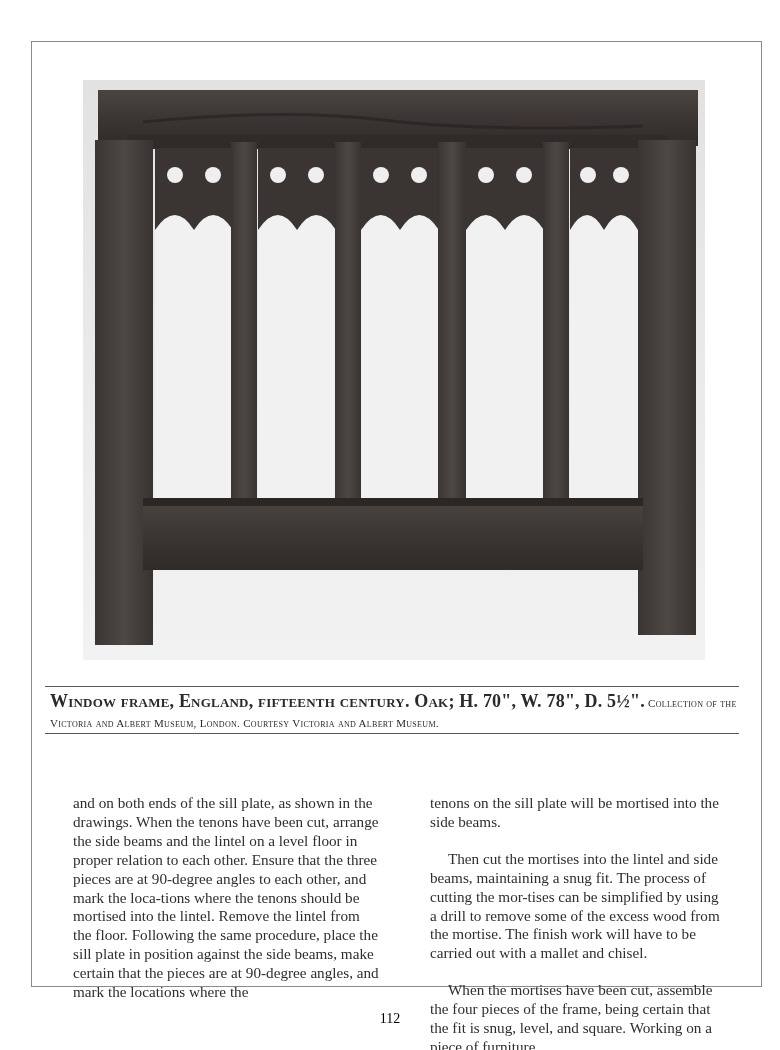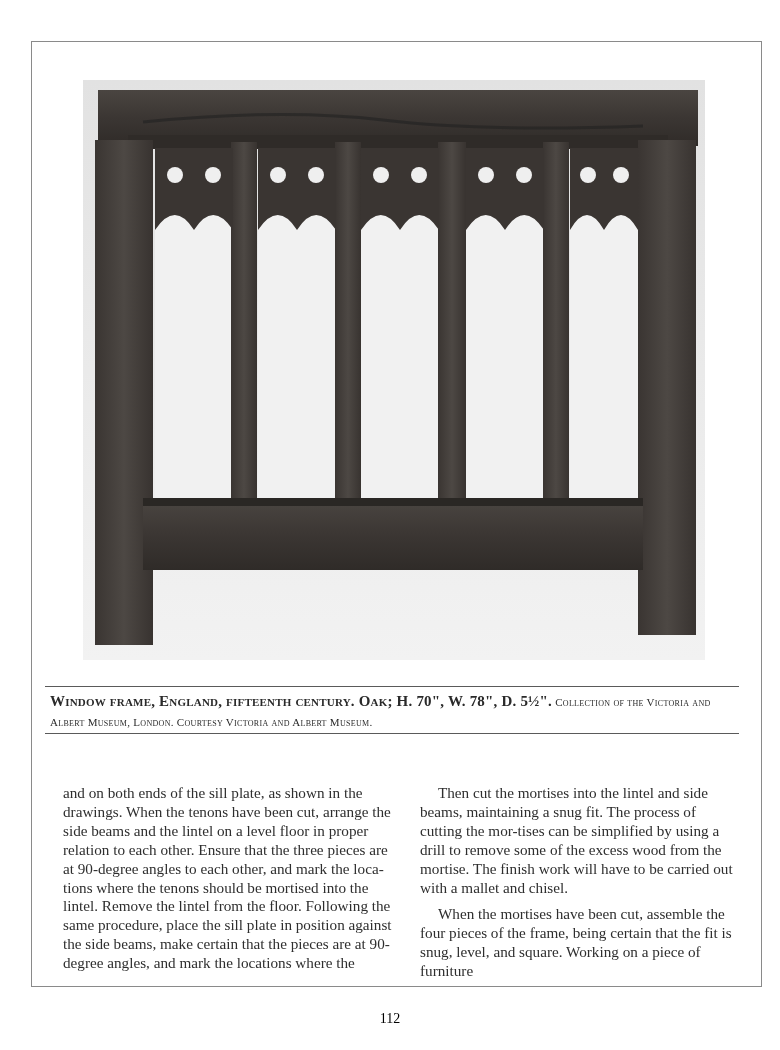--- a/index.html
+++ b/index.html
@@ -36,34 +36,34 @@
     .rule.bottom { top: 733px; }
 
     .caption {
       position: absolute;
       left: 50px; top: 691px; width: 690px;
       font-size: 12.5px;
       line-height: 20px;
       color: #2a2a2a;
       font-variant: small-caps;
     }
-    .caption .strong { font-weight: bold; font-size: 15px; letter-spacing: 0.2px; }
+    .caption .strong { font-weight: bold; font-size: 18px; letter-spacing: 0.2px; }
     .caption .small { font-size: 11px; letter-spacing: 0.3px; }
 
     .col {
       position: absolute;
       top: 776px;
       width: 345px;
       font-size: 15.2px;
       line-height: 18.9px;
       color: #2e2e2e;
     }
     .col.left { left: 55px; }
     .col.right { left: 412px; width: 334px; }
-    .col p { margin: 8px; }
+    .col p { margin: 18px; }
     .col p.indent { text-indent: 18px; }
 
     .page-number {
       position: absolute;
       top: 1011px; left: 0; width: 780px;
       text-align: center;
       font-size: 14px;
       color: #000000;
     }
   </style>
@@ -144,17 +144,18 @@
   <span class="strong">Window frame, England, fifteenth century. Oak; H. 70", W. 78", D. 5½".</span>
   <span class="small">Collection of the Victoria and Albert Museum, London. Courtesy Victoria and Albert Museum.</span>
 </div>
 <div class="rule bottom"></div>
 
 <div class="col left">
   <p>and on both ends of the sill plate, as shown in the drawings. When the tenons have been cut, arrange the side beams and the lintel on a level floor in proper relation to each other. Ensure that the three pieces are at 90-degree angles to each other, and mark the loca-tions where the tenons should be mortised into the lintel. Remove the lintel from the floor. Following the same procedure, place the sill plate in position against the side beams, make certain that the pieces are at 90-degree angles, and mark the locations where the</p>
 </div>
 
 <div class="col right">
+  <p>tenons on the sill plate will be mortised into the side beams.</p>
   <p class="indent">Then cut the mortises into the lintel and side beams, maintaining a snug fit. The process of cutting the mor-tises can be simplified by using a drill to remove some of the excess wood from the mortise. The finish work will have to be carried out with a mallet and chisel.</p>
   <p class="indent">When the mortises have been cut, assemble the four pieces of the frame, being certain that the fit is snug, level, and square. Working on a piece of furniture</p>
 </div>
 
 <div class="page-number">112</div>
 
 </body></html>

